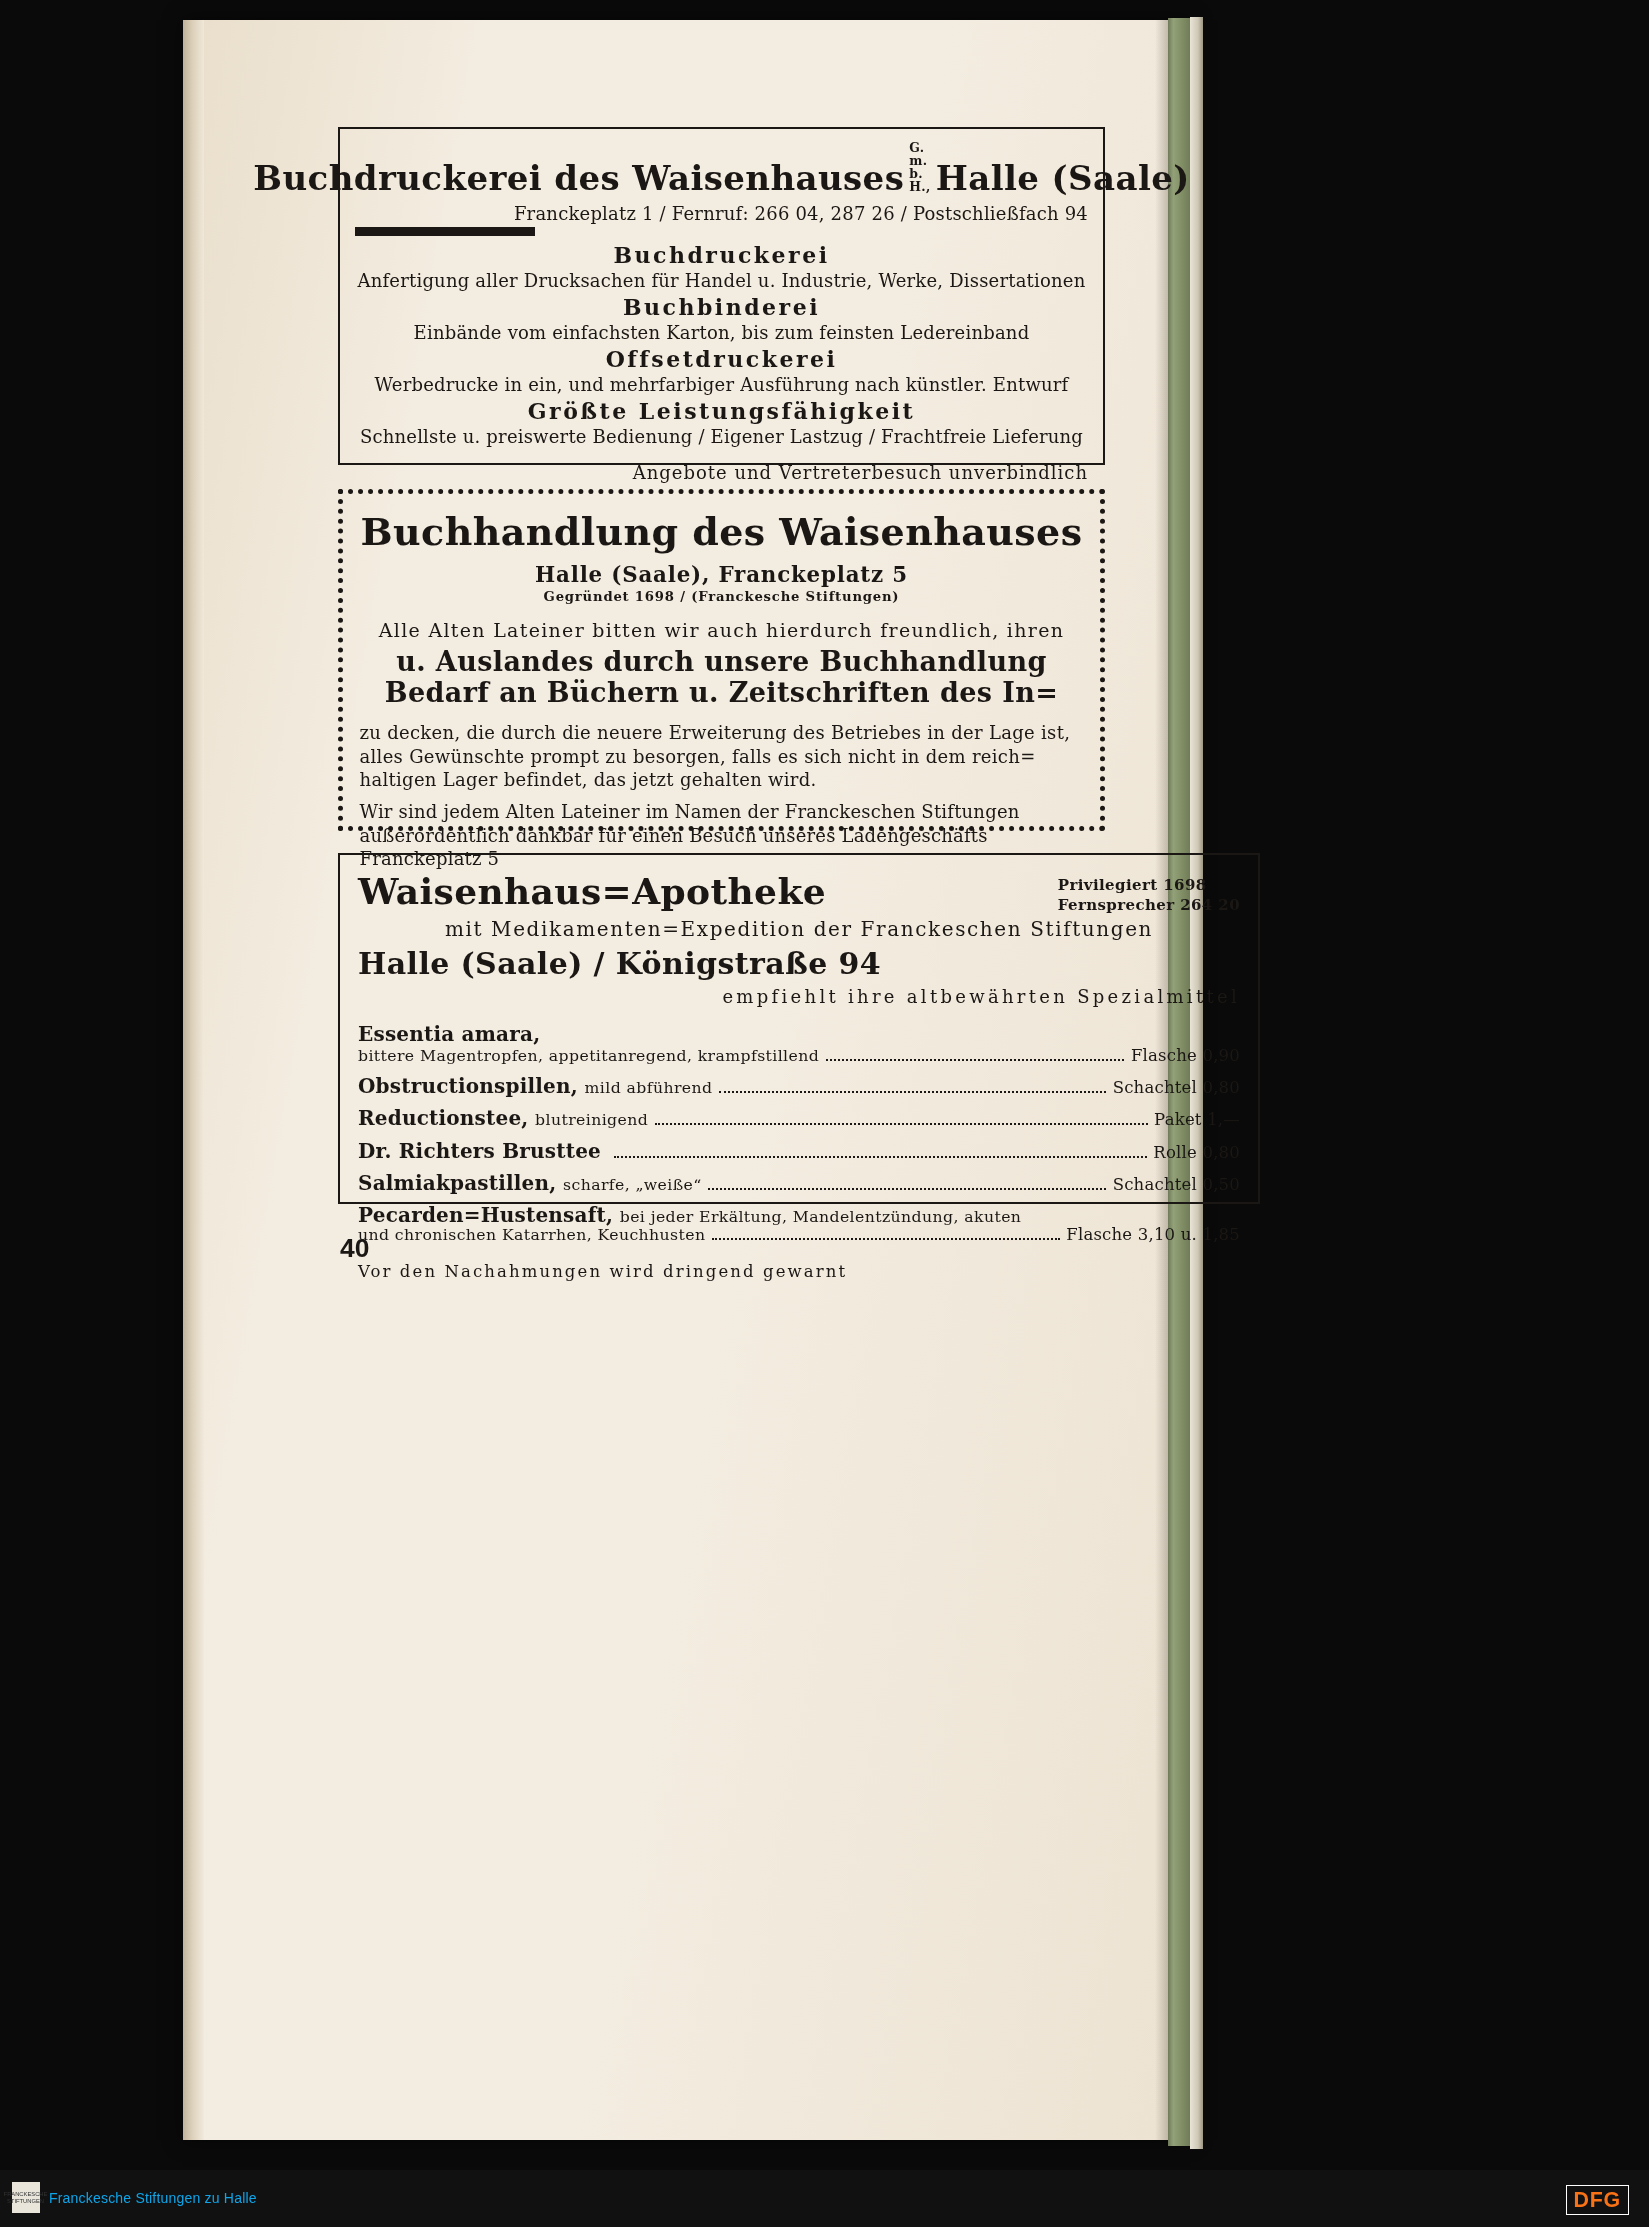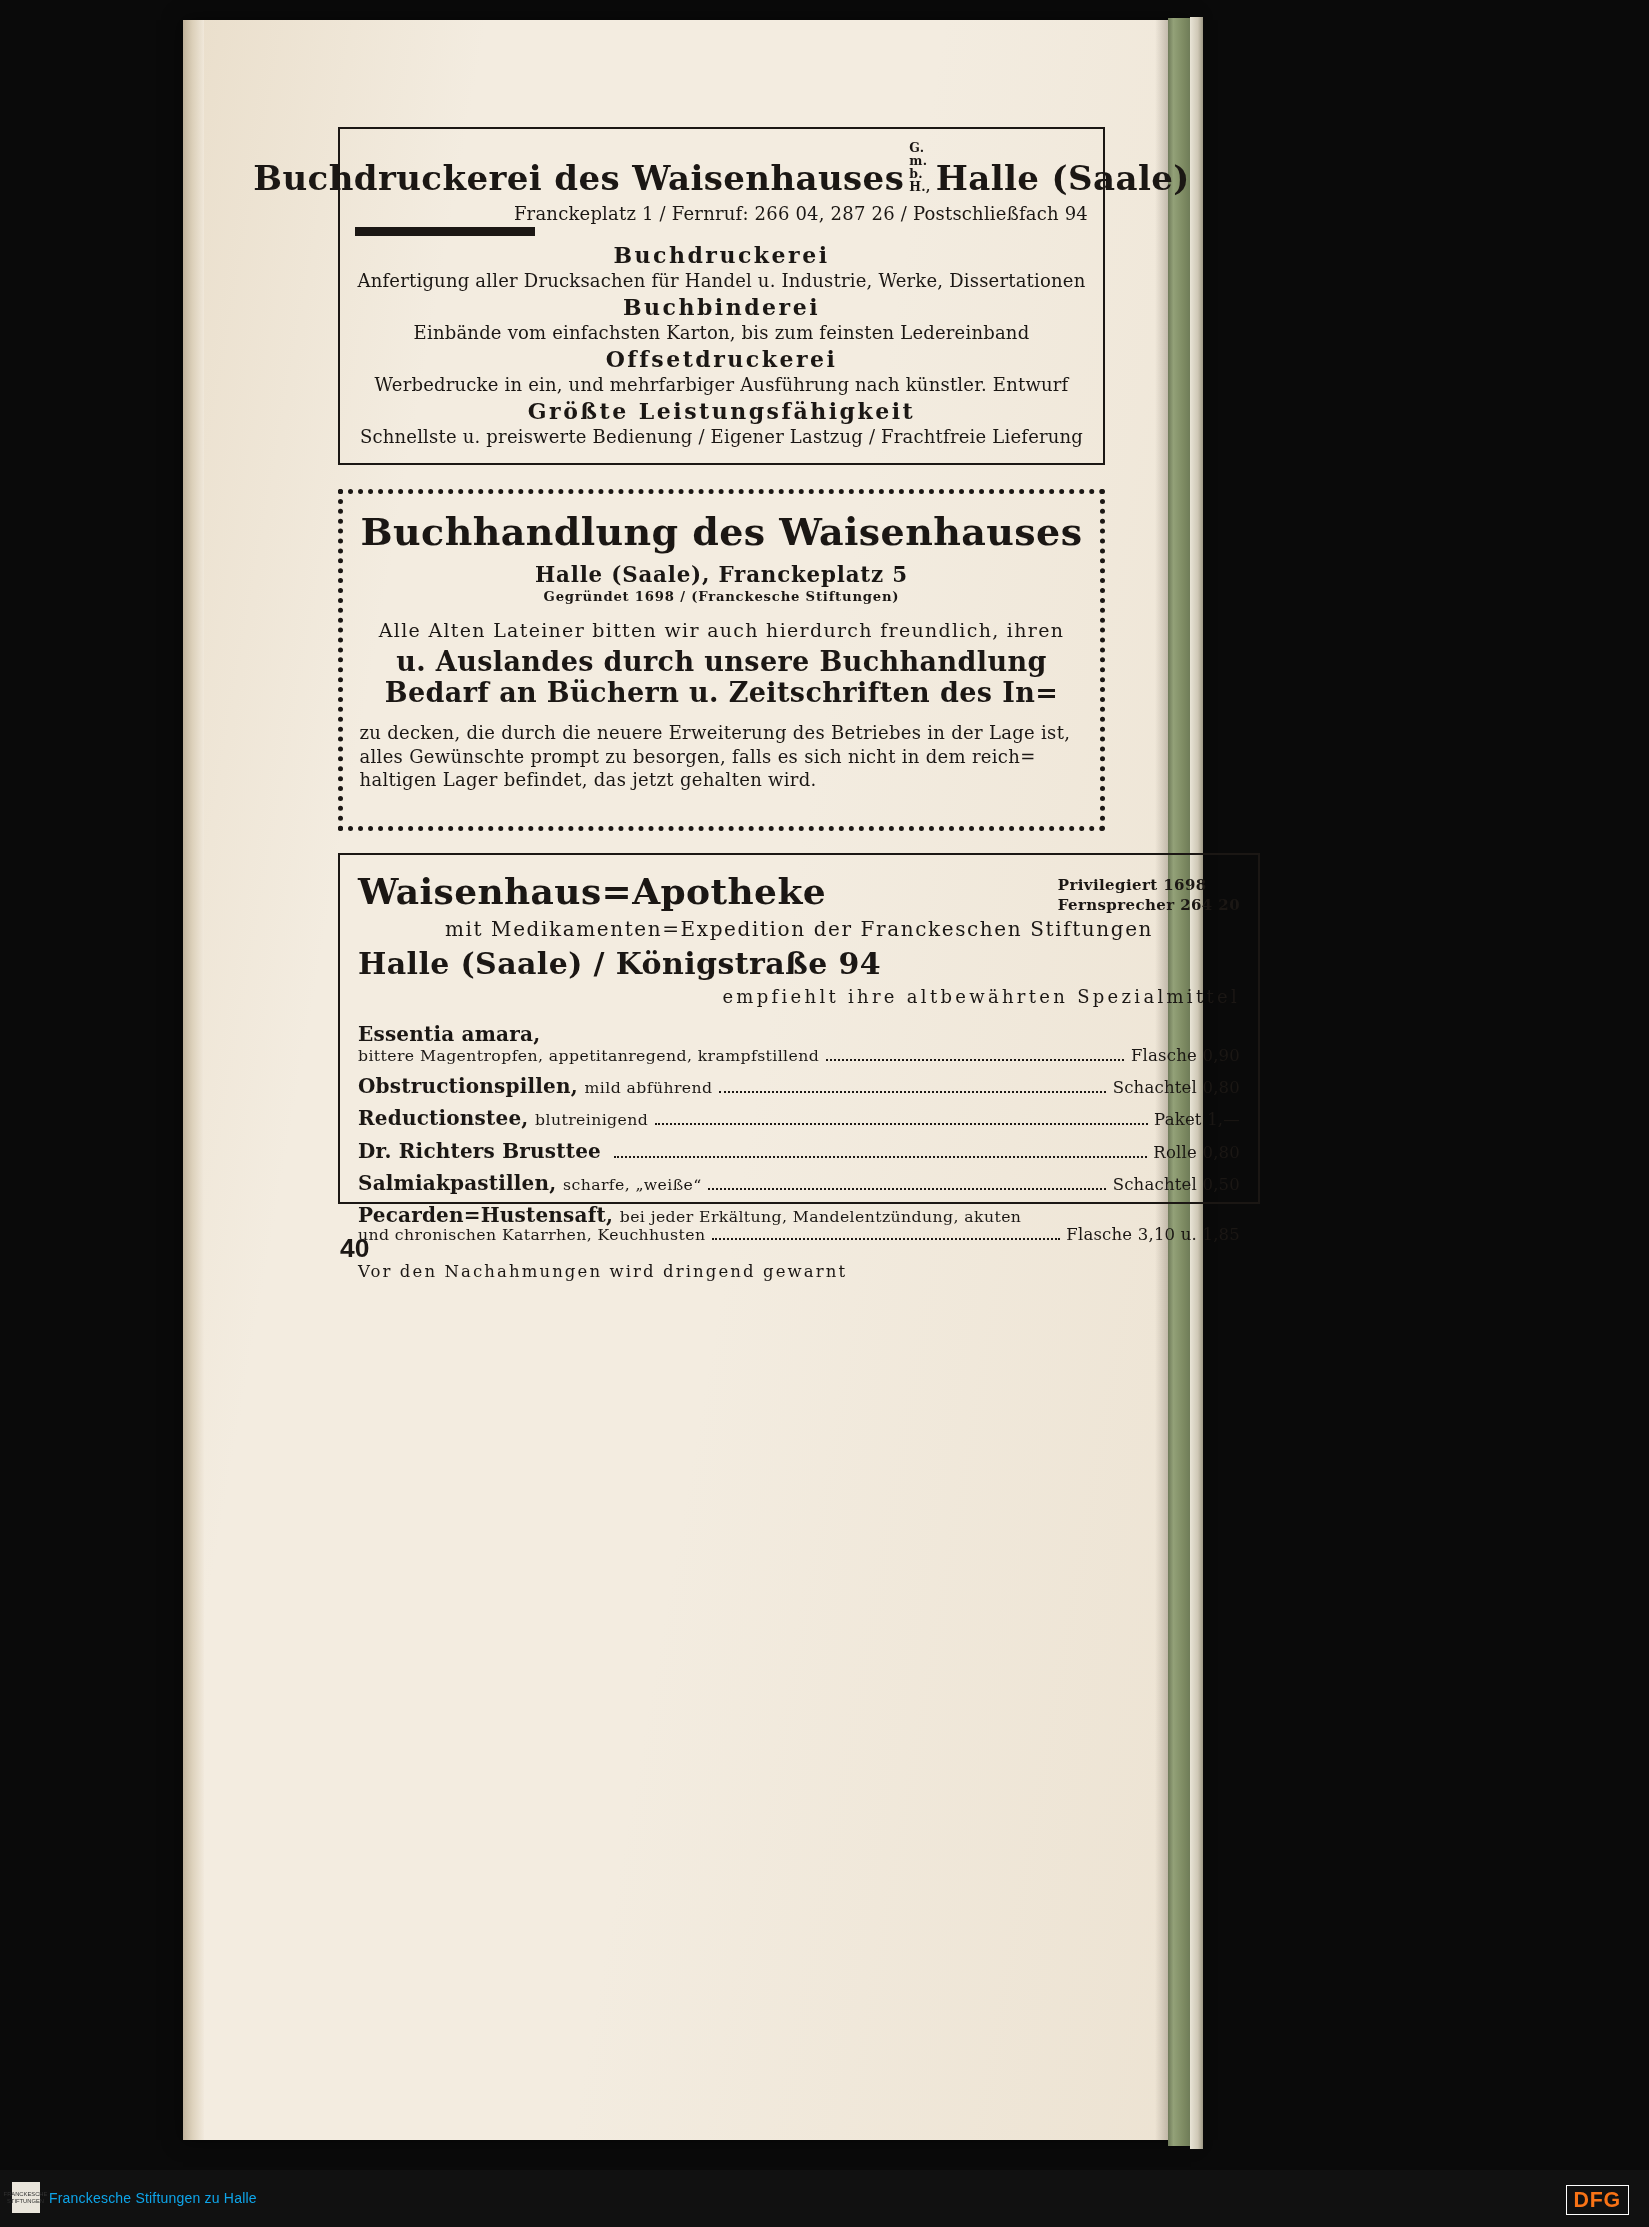--- a/index.html
+++ b/index.html
@@ -360,36 +360,41 @@
 
     <div class="a1-h">Buchbinderei</div>
     <div class="a1-p">Einbände vom einfachsten Karton, bis zum feinsten Ledereinband</div>
 
     <div class="a1-h">Offsetdruckerei</div>
     <div class="a1-p">Werbedrucke in ein, und mehrfarbiger Ausführung nach künstler. Entwurf</div>
 
     <div class="a1-h">Größte Leistungsfähigkeit</div>
     <div class="a1-p">Schnellste u. preiswerte Bedienung / Eigener Lastzug / Frachtfreie Lieferung</div>
 
+    <div class="a1-foot">Angebote und Vertreterbesuch unverbindlich</div>
   </div>
 
   <div class="ad-box frak" id="ad-bookshop">
     <div class="a2-title">Buchhandlung des Waisenhauses</div>
     <div class="a2-addr">Halle (Saale), Franckeplatz 5</div>
     <div class="a2-founded">Gegründet 1698 / (Franckesche Stiftungen)</div>
     <div class="a2-lead">Alle Alten Lateiner bitten wir auch hierdurch freundlich, ihren</div>
     <div class="a2-big">
       <div>u. Auslandes durch unsere Buchhandlung</div>
       <div>Bedarf an Büchern u. Zeitschriften des In=</div>
     </div>
     <div class="a2-body">
       <span class="ln">zu decken, die durch die neuere Erweiterung des Betriebes in der Lage ist,</span>
       <span class="ln">alles Gewünschte prompt zu besorgen, falls es sich nicht in dem reich=</span>
       <span class="ln">haltigen Lager befindet, das jetzt gehalten wird.</span>
     </div>
+    <div class="a2-body2">
+      <span class="ln">Wir sind jedem Alten Lateiner im Namen der Franckeschen Stiftungen</span>
+      <span class="ln">außerordentlich dankbar für einen Besuch unseres Ladengeschäfts Franckeplatz 5</span>
+    </div>
   </div>
 
   <div class="ad-box frak" id="ad-pharmacy">
     <div class="a3-head">
       <div class="a3-title">Waisenhaus=Apotheke</div>
       <div class="a3-priv">Privilegiert 1698
 Fernsprecher 264 20</div>
     </div>
     <div class="a3-sub">mit Medikamenten=Expedition der Franckeschen Stiftungen</div>
     <div class="a3-addr">Halle (Saale) / Königstraße 94</div>

